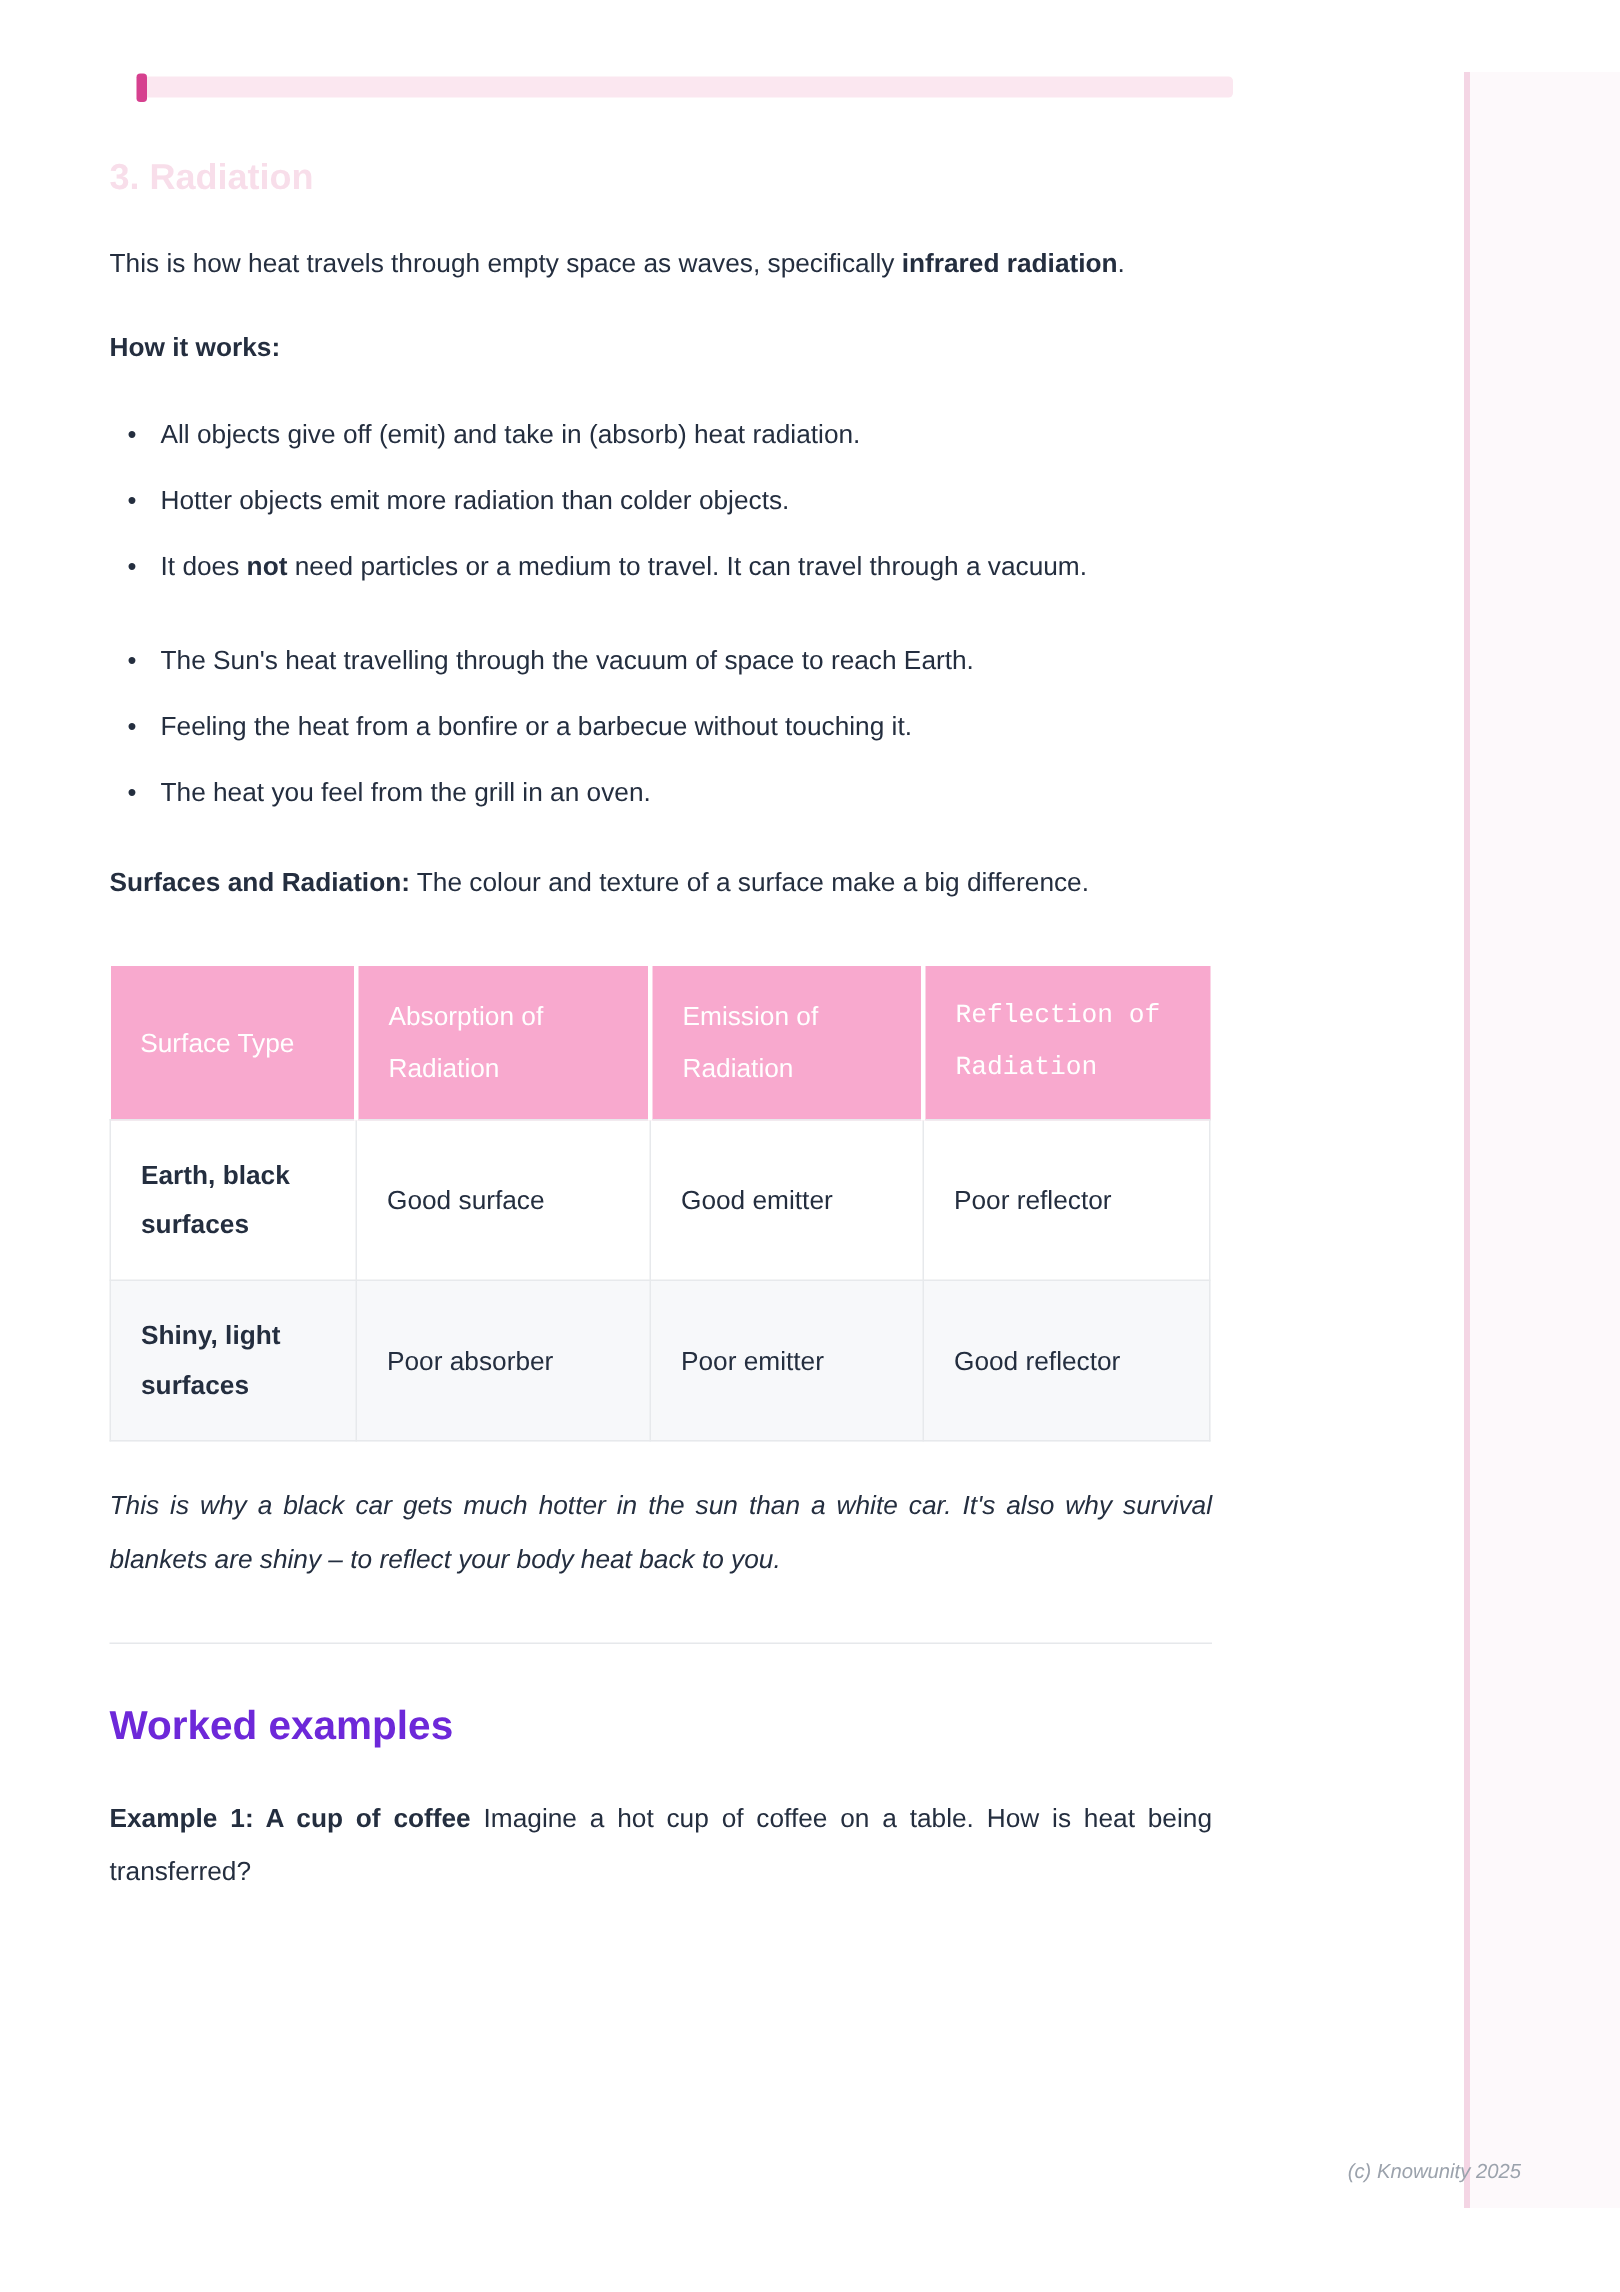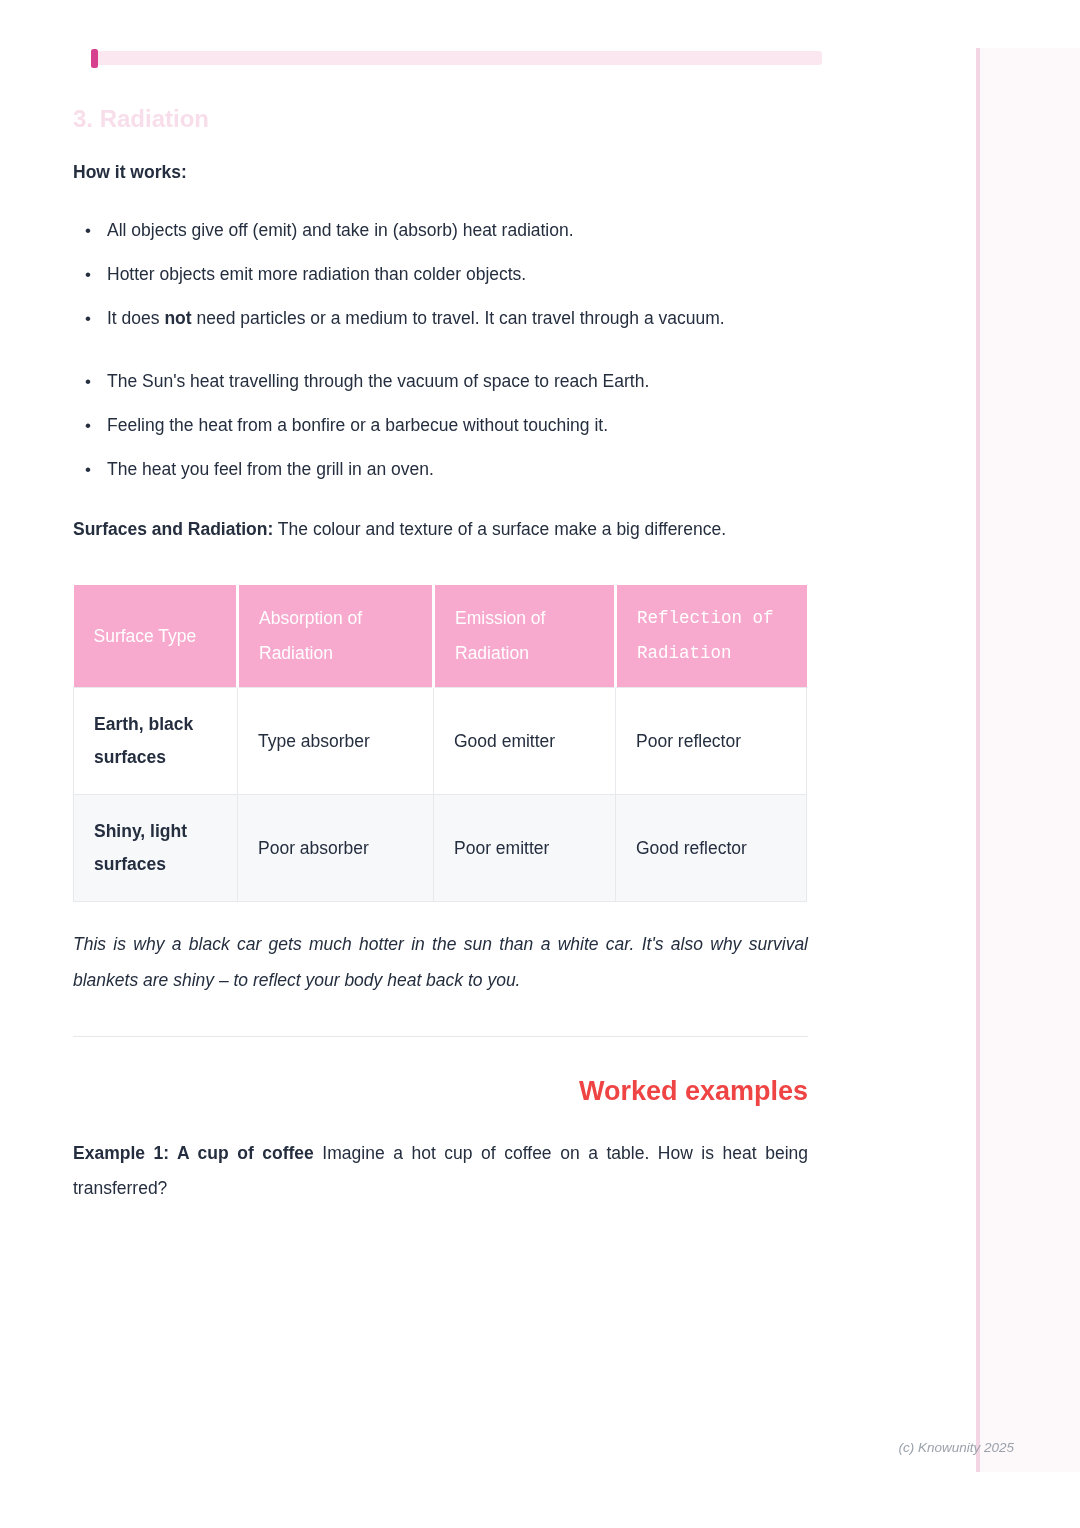--- a/index.html
+++ b/index.html
@@ -39,22 +39,21 @@
   }
 
   .h-radiation {
     margin: 104px 0 0 0;
     font-size: 24px; line-height: 30px; font-weight: bold;
     color: #f8deea;
   }
   .h-worked {
     margin: 38px 0 0 0;
     font-size: 27px; line-height: 33px; font-weight: bold;
-    color: #ef4444;
-    text-align: right;
+    color: #6d28d9;
   }
 
   p { margin: 0; font-size: 17.5px; line-height: 35px; }
   .justify { text-align: justify; }
   .intro { margin-top: 24px; }
   .label { margin-top: 26px; font-weight: bold; line-height: 24px; }
   b, .bold { font-weight: bold; }
 
   ul.bullets {
     list-style: none; margin: 30px 0 0 0; padding: 0;
@@ -117,20 +116,21 @@
 <div class="right-wash"></div>
 <div class="vline"></div>
 
 <div class="topbar-notch"></div>
 <div class="topbar"></div>
 
 <div class="content">
 
   <h2 class="h-radiation">3. Radiation</h2>
 
+  <p class="intro justify"><span>This is how heat travels through empty space as waves, specifically </span><b>infrared radiation</b><span>.</span></p>
 
   <p class="label">How it works:</p>
 
   <ul class="bullets">
     <li><span class="dot">•</span><span>All objects give off (emit) and take in (absorb) heat radiation.</span></li>
     <li><span class="dot">•</span><span>Hotter objects emit more radiation than colder objects.</span></li>
     <li><span class="dot">•</span><span>It does </span><b>not</b><span> need particles or a medium to travel. It can travel through a vacuum.</span></li>
   </ul>
 
 
@@ -153,21 +153,21 @@
       <tr>
         <th>Surface Type</th>
         <th>Absorption of Radiation</th>
         <th>Emission of Radiation</th>
         <th>Reflection of Radiation</th>
       </tr>
     </thead>
     <tbody>
       <tr>
         <td class="col-surface">Earth, black surfaces</td>
-        <td>Type absorber</td>
+        <td>Good surface</td>
         <td>Good emitter</td>
         <td>Poor reflector</td>
       </tr>
       <tr class="alt">
         <td class="col-surface">Shiny, light surfaces</td>
         <td>Poor absorber</td>
         <td>Poor emitter</td>
         <td>Good reflector</td>
       </tr>
     </tbody>

